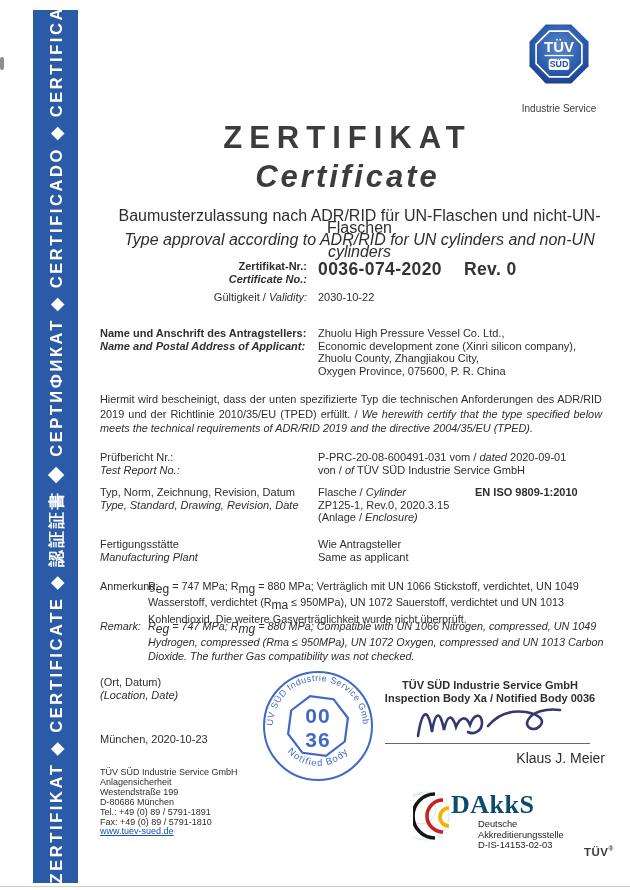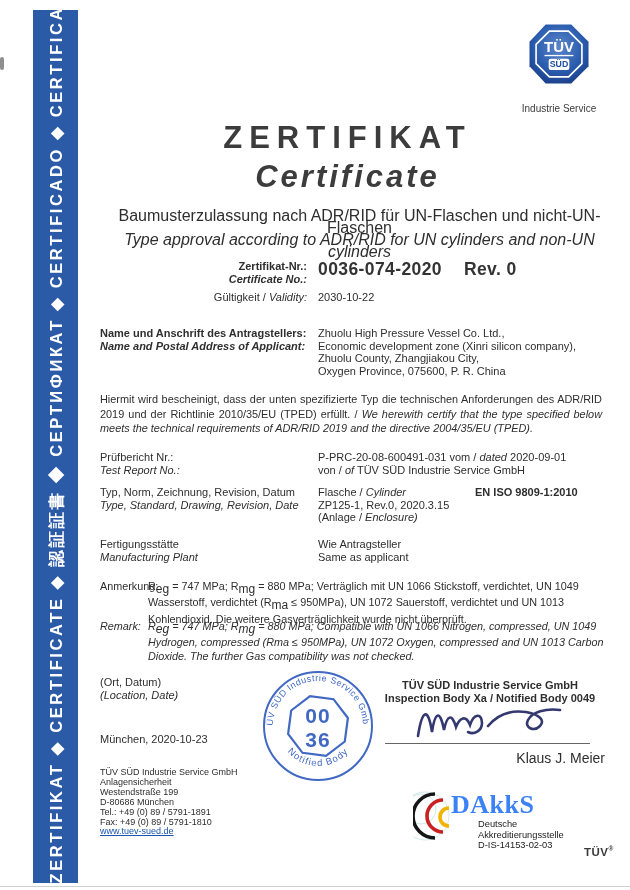--- a/index.html
+++ b/index.html
@@ -51,21 +51,21 @@
   .body-block { position:absolute; left:375px; top:679px; width:230px; text-align:center; font-size:11px; line-height:13px; font-weight:bold; }
   .sig-svg { position:absolute; left:410px; top:698px; }
   .sig-line { position:absolute; left:385px; top:743px; width:205px; border-top:1.2px solid #666; }
   .signer { position:absolute; left:375px; top:750px; width:230px; text-align:right; font-size:14px; }
 
   .footer { position:absolute; left:100px; top:768px; font-size:9px; line-height:9.9px; color:#2e2e2e; }
   .footer a { color:#1a53b0; text-decoration:underline; }
 
   .dakks { position:absolute; left:413px; top:786px; width:185px; }
   .dakks-arcs { position:absolute; left:0; top:2px; }
-  .dakks-name { position:absolute; left:38px; top:4px; font-family:"Liberation Serif", serif; font-weight:bold; font-size:26px; color:#3b82f6; letter-spacing:.5px; }
+  .dakks-name { position:absolute; left:38px; top:4px; font-family:"Liberation Serif", serif; font-weight:bold; font-size:26px; color:#0c4a6e; letter-spacing:.5px; }
   .dakks-sub { position:absolute; left:65px; top:33px; font-size:9.3px; line-height:10.6px; color:#222; }
 
   .tuv-mark { position:absolute; left:584px; top:845px; font-size:11.5px; font-weight:bold; color:#3a3a3a; letter-spacing:.5px; }
   .tuv-mark sup { font-size:6.5px; }
 </style>
 </head>
 <body>
 
 <div class="page">
 
@@ -187,21 +187,21 @@
     <text font-size="9.5" fill="#4169c4" font-family="Liberation Sans, sans-serif" letter-spacing="1">
       <textPath href="#arcBot" startOffset="50%" text-anchor="middle">Notified Body</textPath>
     </text>
     <polygon points="86.9,49 72.5,30.2 49,27.1 30.2,41.5 27.1,65 41.5,83.8 65,86.9 83.8,72.5" fill="none" stroke="#4169c4" stroke-width="2.2"></polygon>
     <text x="57" y="54" text-anchor="middle" font-size="21" font-weight="bold" fill="#4169c4" letter-spacing="1" font-family="Liberation Sans, sans-serif">00</text>
     <text x="57" y="78" text-anchor="middle" font-size="21" font-weight="bold" fill="#4169c4" letter-spacing="1" font-family="Liberation Sans, sans-serif">36</text>
   </svg>
 
   <div class="body-block">
     <div>TÜV SÜD Industrie Service GmbH</div>
-    <div>Inspection Body Xa / Notified Body 0049</div>
+    <div>Inspection Body Xa / Notified Body 0036</div>
   </div>
 
   <svg class="sig-svg" width="160" height="45" viewBox="0 0 160 45">
     <path d="M8,38 C12,12 18,8 22,34 C25,14 30,11 34,32 C37,17 42,15 46,29 C50,19 56,17 60,27 C64,15 72,15 72,25 C72,33 64,37 58,34" fill="none" stroke="#33386e" stroke-width="2.6" stroke-linecap="round"></path>
     <path d="M78,28 C88,16 102,12 116,14 C128,16 136,22 130,28 C124,34 114,30 118,22 C122,14 136,10 150,12" fill="none" stroke="#33386e" stroke-width="2.6" stroke-linecap="round"></path>
   </svg>
   <div class="sig-line"></div>
   <div class="signer">Klaus J. Meier</div>
 
   <div class="footer">

